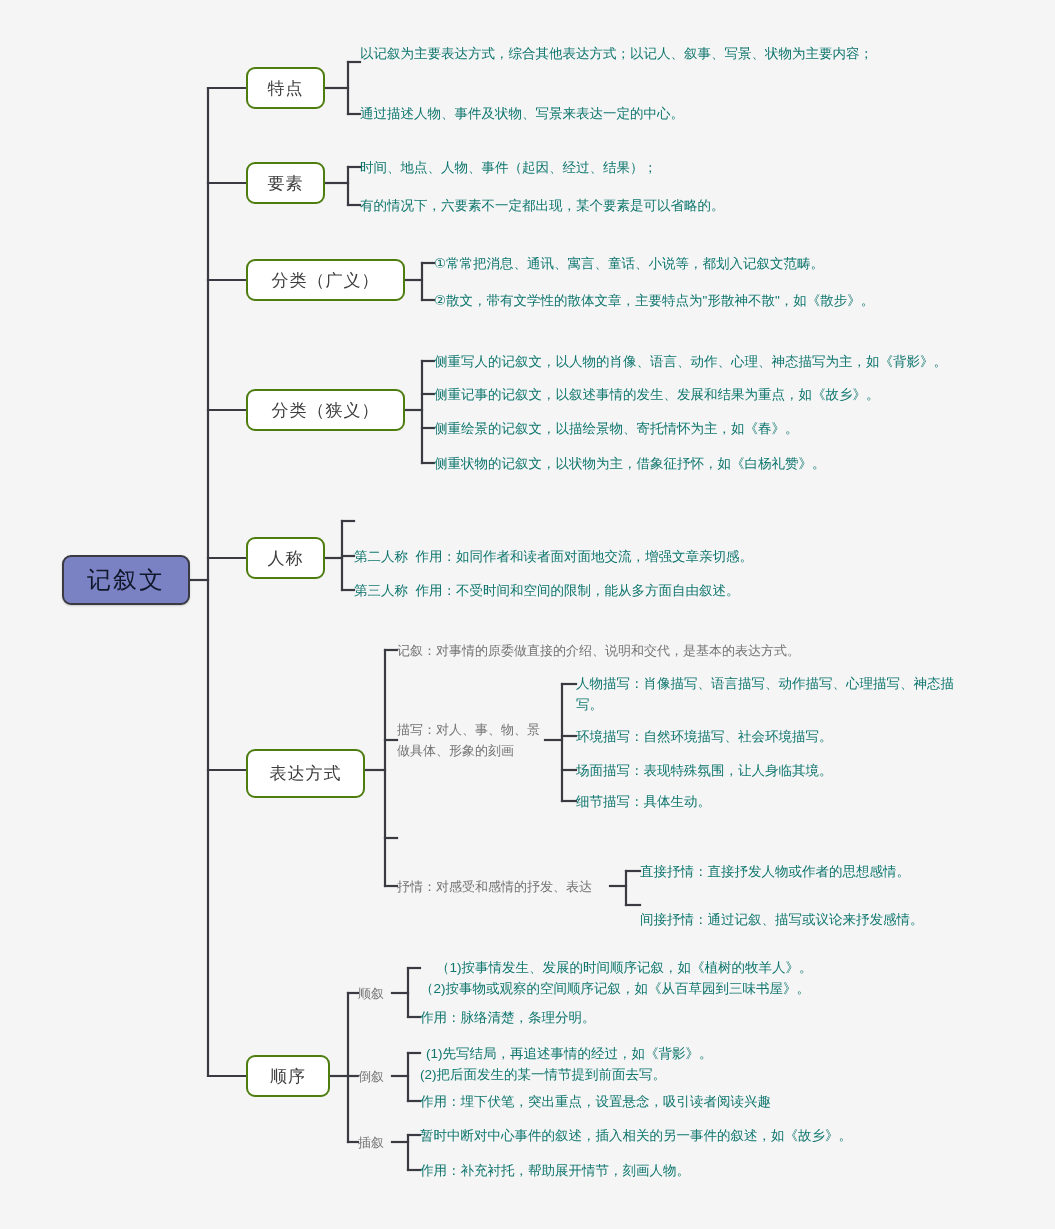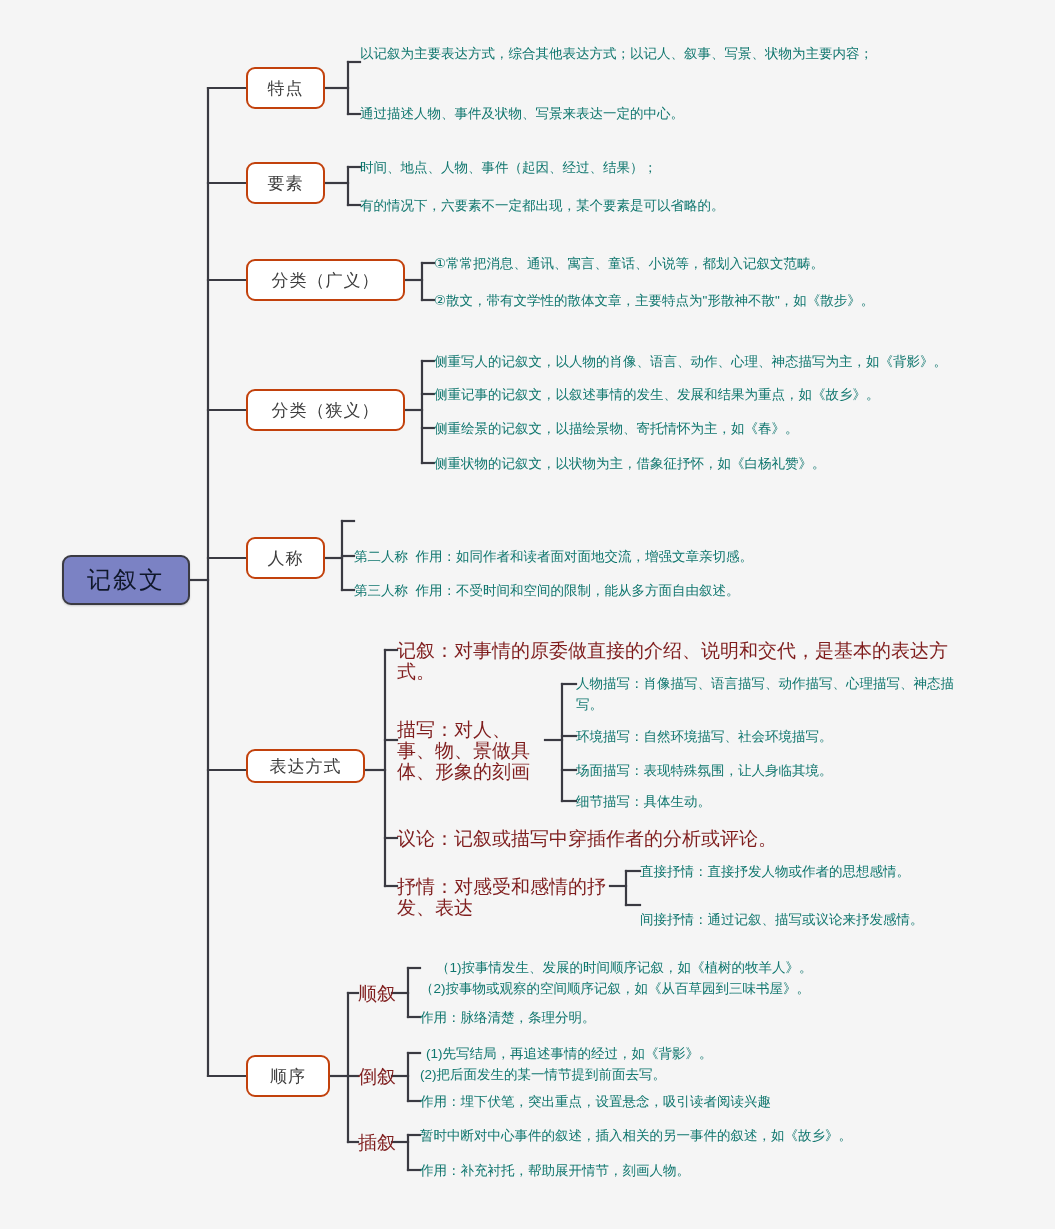--- a/index.html
+++ b/index.html
@@ -54,21 +54,21 @@
     font-size: 24px;
     letter-spacing: 2px;
     box-shadow: 0 1px 2px rgba(0,0,0,0.18);
   }
 
   
   .branch-node {
     position: absolute;
     box-sizing: border-box;
     background: #ffffff;
-    border: 2px solid #c2410c;
+    border: 2px solid #4d7c0f;
     border-radius: 9px;
     color: #3d3d3d;
     display: flex;
     align-items: center;
     justify-content: center;
     font-size: 17px;
     letter-spacing: 1px;
     white-space: nowrap;
     font-family: Liberation Serif, serif;
   }
@@ -78,23 +78,23 @@
     position: absolute;
     box-sizing: border-box;
     font-size: 13.5px;
     line-height: 21px;
     color: #0f766e;
     white-space: pre-wrap;
   }
   .sublabel {
     position: absolute;
     box-sizing: border-box;
-    font-size: 19px;
+    font-size: 13px;
     line-height: 21px;
-    color: #7f1d1d;
+    color: #737373;
     white-space: pre-wrap;
   }
 </style>
 </head>
 <body>
 
 <div id="canvas">
 
   <svg id="wires" viewBox="0 0 1055 1229">
 
@@ -184,21 +184,21 @@
   <div class="branch-node" style="left:246px; top:67px; width:79px; height:42px;">特点</div>
 
   <div class="branch-node" style="left:246px; top:162px; width:79px; height:42px;">要素</div>
 
   <div class="branch-node" style="left:246px; top:259px; width:159px; height:42px;">分类（广义）</div>
 
   <div class="branch-node" style="left:246px; top:389px; width:159px; height:42px;">分类（狭义）</div>
 
   <div class="branch-node" style="left:246px; top:537px; width:79px; height:42px;">人称</div>
 
-  <div class="branch-node" style="left:246px; top:749px; width:119px; height:34px;">表达方式</div>
+  <div class="branch-node" style="left:246px; top:749px; width:119px; height:49px;">表达方式</div>
 
   <div class="branch-node" style="left:246px; top:1055px; width:84px; height:42px;">顺序</div>
 
   <div class="leaf" style="left:360px; top:43px; width:600px;">以记叙为主要表达方式，综合其他表达方式；以记人、叙事、写景、状物为主要内容；</div>
   <div class="leaf" style="left:360px; top:103px; width:600px;">通过描述人物、事件及状物、写景来表达一定的中心。</div>
 
   <div class="leaf" style="left:360px; top:157px; width:620px;">时间、地点、人物、事件（起因、经过、结果）；</div>
   <div class="leaf" style="left:360px; top:195px; width:620px;">有的情况下，六要素不一定都出现，某个要素是可以省略的。</div>
 
   <div class="leaf" style="left:434px; top:253px; width:580px;">①常常把消息、通讯、寓言、童话、小说等，都划入记叙文范畴。</div>
@@ -210,21 +210,20 @@
   <div class="leaf" style="left:434px; top:453px; width:580px;">侧重状物的记叙文，以状物为主，借象征抒怀，如《白杨礼赞》。</div>
 
   <div class="leaf" style="left:354px; top:546px; width:620px;">第二人称  作用：如同作者和读者面对面地交流，增强文章亲切感。</div>
 
   <div class="leaf" style="left:354px; top:580px; width:620px;">第三人称  作用：不受时间和空间的限制，能从多方面自由叙述。</div>
 
   <div class="sublabel" style="left:397px; top:640px; width:560px;">记叙：对事情的原委做直接的介绍、说明和交代，是基本的表达方式。</div>
 
   <div class="sublabel" style="left:397px; top:719px; width:150px;">描写：对人、事、物、景做具体、形象的刻画</div>
 
-  <div class="sublabel" style="left:397px; top:828px; width:560px;">议论：记叙或描写中穿插作者的分析或评论。</div>
 
   <div class="sublabel" style="left:397px; top:876px; width:215px;">抒情：对感受和感情的抒发、表达</div>
 
   <div class="leaf" style="left:576px; top:673px; width:380px;">人物描写：肖像描写、语言描写、动作描写、心理描写、神态描写。</div>
   <div class="leaf" style="left:576px; top:726px; width:390px;">环境描写：自然环境描写、社会环境描写。</div>
   <div class="leaf" style="left:576px; top:760px; width:390px;">场面描写：表现特殊氛围，让人身临其境。</div>
   <div class="leaf" style="left:576px; top:791px; width:390px;">细节描写：具体生动。</div>
 
   <div class="leaf" style="left:640px; top:861px; width:370px;">直接抒情：直接抒发人物或作者的思想感情。</div>
   <div class="leaf" style="left:640px; top:895px; width:370px;margin-top:14px;">间接抒情：通过记叙、描写或议论来抒发感情。</div>

